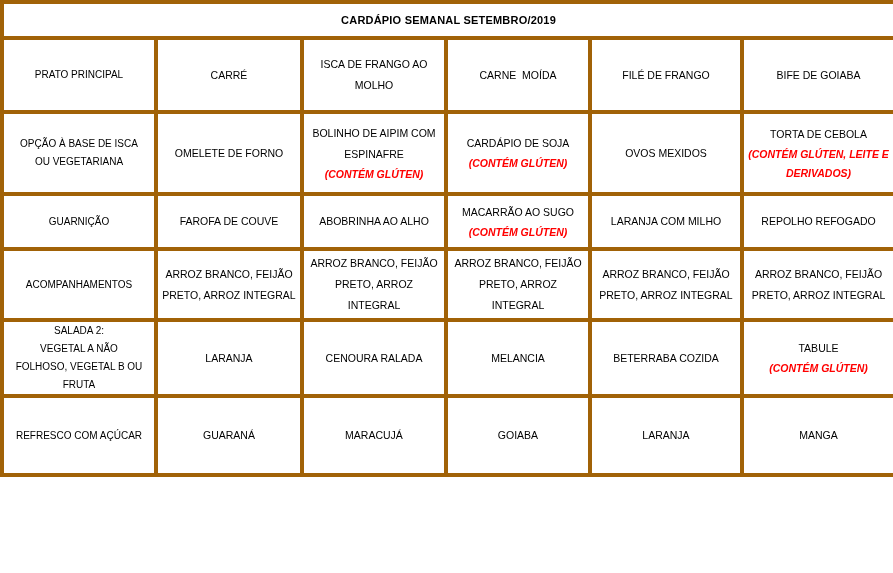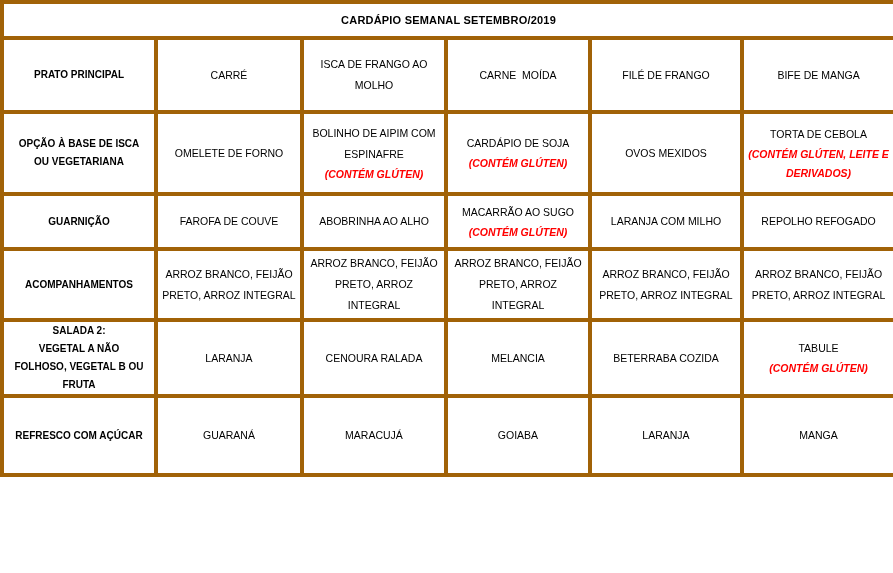--- a/index.html
+++ b/index.html
@@ -30,21 +30,21 @@
   .day-header {
     font-size: 10px;
     font-weight: bold;
     height: 44px;
     line-height: 1.5;
     padding: 2px;
   }
   .corner { height: 44px; }
   th.row-header {
     font-size: 10px;
-    font-weight: bold;
+    font-weight: normal;
     line-height: 1.8;
     padding: 0;
   }
   td.menu-cell {
     font-size: 10.5px;
     line-height: 2;
     padding: 2px 4px;
   }
   .cell-text { display: block; }
   .cell-note {
@@ -80,21 +80,21 @@
       <th class="title-cell" colspan="6">CARDÁPIO SEMANAL SETEMBRO/2019</th>
     </tr>
   </thead>
   <tbody id="table-body">
       <tr>
         <th class="row-header">PRATO PRINCIPAL</th>
         <td class="menu-cell"><span class="cell-text">CARRÉ</span></td>
         <td class="menu-cell"><span class="cell-text">ISCA DE FRANGO AO MOLHO</span></td>
         <td class="menu-cell"><span class="cell-text">CARNE  MOÍDA</span></td>
         <td class="menu-cell"><span class="cell-text">FILÉ DE FRANGO</span></td>
-        <td class="menu-cell"><span class="cell-text">BIFE DE MANGA</span></td>
+        <td class="menu-cell"><span class="cell-text">BIFE DE GOIABA</span></td>
       </tr>
       <tr>
         <th class="row-header">OPÇÃO À BASE DE ISCA
 OU VEGETARIANA</th>
         <td class="menu-cell"><span class="cell-text">OMELETE DE FORNO</span></td>
         <td class="menu-cell"><span class="cell-text">BOLINHO DE AIPIM COM ESPINAFRE</span><span class="cell-note" style="color: rgb(255, 0, 0);">(CONTÉM GLÚTEN)</span></td>
         <td class="menu-cell"><span class="cell-text">CARDÁPIO DE SOJA</span><span class="cell-note" style="color: rgb(255, 0, 0);">(CONTÉM GLÚTEN)</span></td>
         <td class="menu-cell"><span class="cell-text">OVOS MEXIDOS</span></td>
         <td class="menu-cell"><span class="cell-text">TORTA DE CEBOLA</span><span class="cell-note" style="color: rgb(255, 0, 0);">(CONTÉM GLÚTEN, LEITE E DERIVADOS)</span></td>
       </tr>

